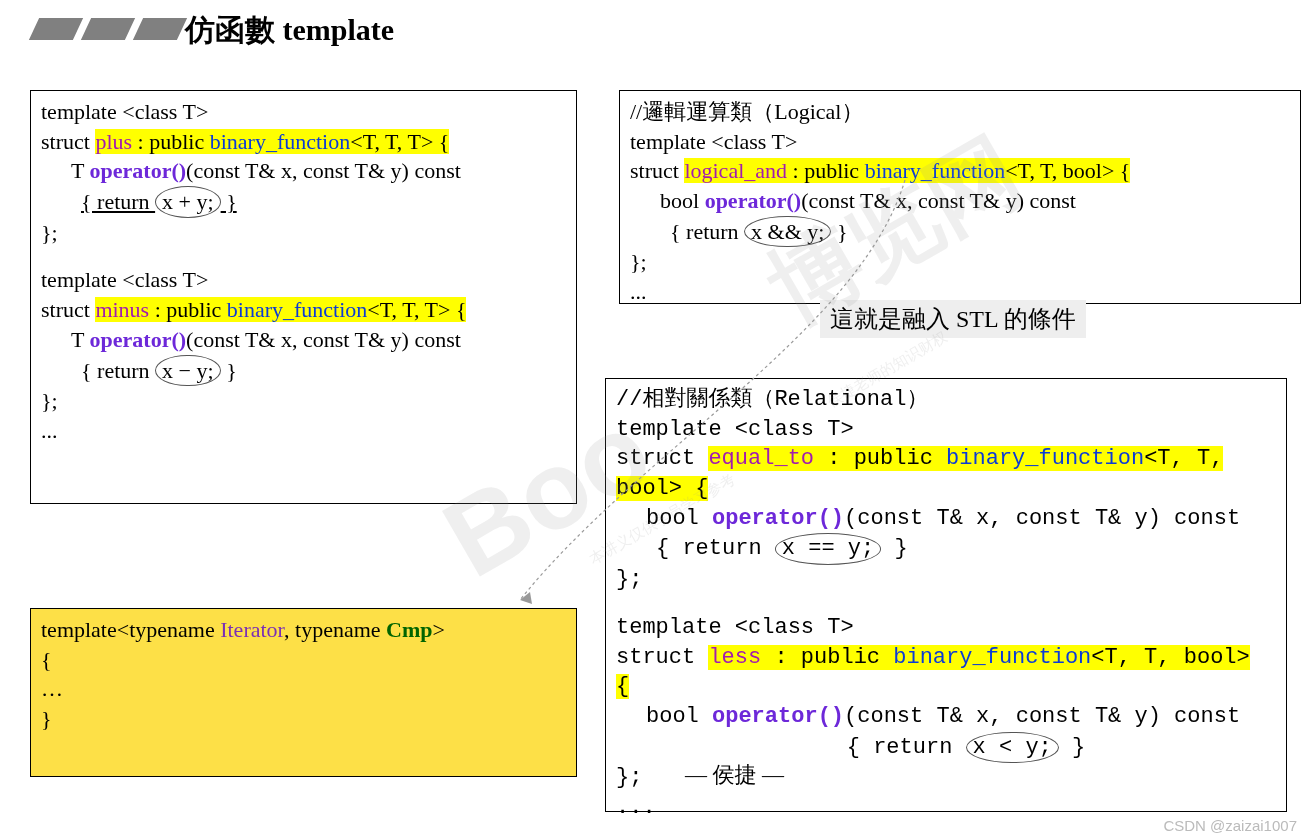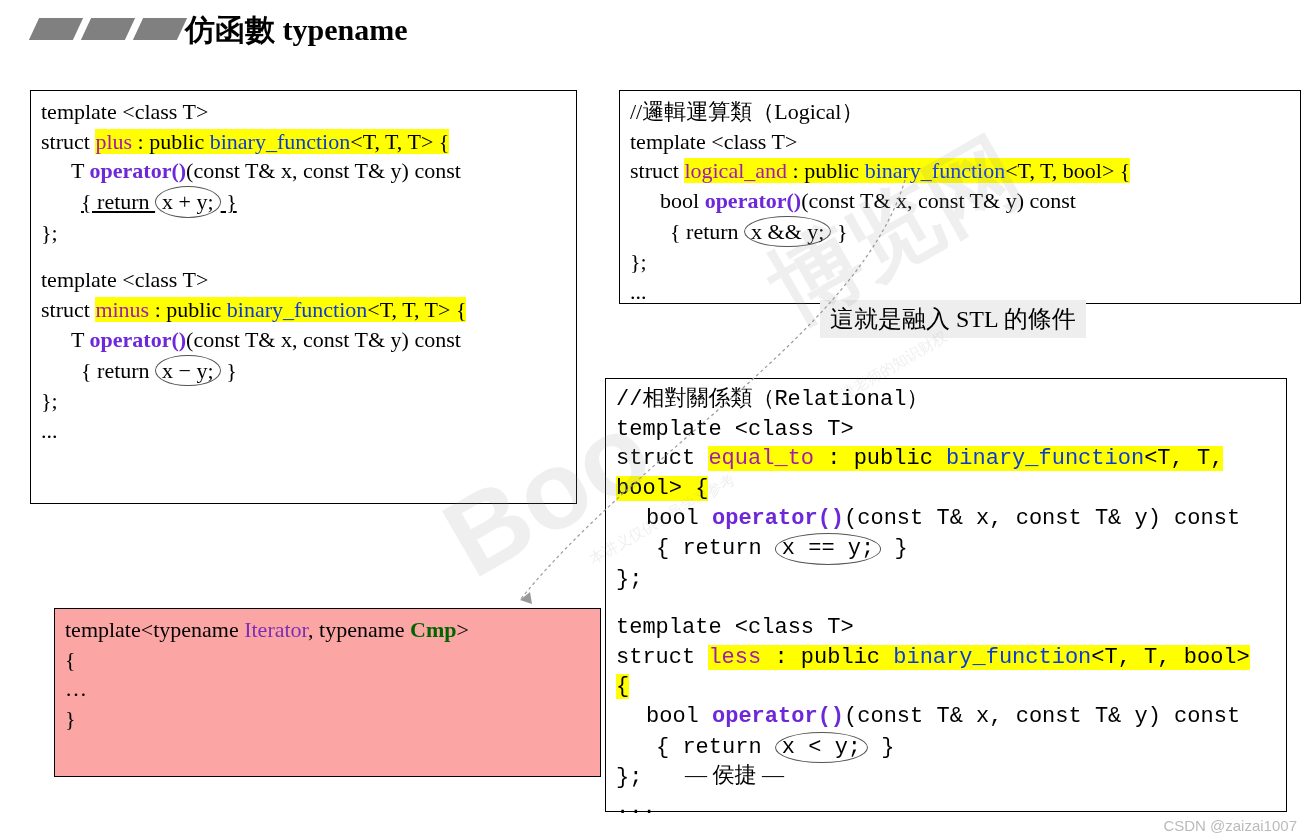--- a/index.html
+++ b/index.html
@@ -30,22 +30,21 @@
   }
   .code-box {
     position: absolute;
     border: 1.5px solid #000;
     background: #fff;
     padding: 6px 10px;
     font-size: 22px;
     line-height: 1.35;
   }
   .gray-box {
-    background: #fca5a5;
-    margin-left: 24px;
+    background: #fde047;
   }
   .name-fn { color: #a21caf; }
   .name-bf { color: #0b3bd6; }
   .name-bfi { color: #0b3bd6; font-style: italic; font-weight: bold; }
   .op { color: #6d28d9; font-weight: bold; }
   .hl { background: #ffff00; }
   .cmp { color: #006400; font-weight: bold; }
   .it { color: #7b2fb5; }
   .ellipse {
     display: inline-block;
@@ -78,21 +77,21 @@
     white-space: nowrap;
   }
 </style>
 </head>
 <body>
 
 <div class="slant-box" style="left:34px;"></div>
 <div class="slant-box" style="left:86px;"></div>
 <div class="slant-box" style="left:138px;"></div>
 
-<div class="title">仿函數 typename</div>
+<div class="title">仿函數 template</div>
 
 <div class="code-box" style="left:30px; top:90px; width:525px; height:400px;">
   <div>template &lt;class T&gt;</div>
   <div>
     <span>struct </span><span class="hl"><span class="name-fn">plus</span><span> : public </span><span class="name-bf">binary_function</span><span>&lt;T, T, T&gt; {</span></span>
   </div>
   <div style="padding-left:30px;">
     <span>T </span><span class="op">operator()</span><span>(const T&amp; x, const T&amp; y) const</span>
   </div>
   <div style="padding-left:40px;text-decoration:underline;">
@@ -155,21 +154,21 @@
   </div>
   <div>};</div>
   <div style="height:18px;"></div>
   <div>template &lt;class T&gt;</div>
   <div>
     <span>struct </span><span class="hl"><span class="name-fn">less</span><span> : public </span><span class="name-bf">binary_function</span><span>&lt;T, T, bool&gt; {</span></span>
   </div>
   <div style="padding-left:30px;">
     <span>bool </span><span class="op">operator()</span><span>(const T&amp; x, const T&amp; y) const</span>
   </div>
-  <div style="padding-left:40px;">
+  <div style="padding-left:40px;text-align:center;">
     <span> { return </span><span class="ellipse">x &lt; y;</span><span> }</span>
   </div>
   <div>};</div>
   <div>...</div>
 </div>
 
 <div class="signature" style="left:685px; top:760px;">— 侯捷 —</div>
 
 <svg style="position:absolute; left:0; top:0; pointer-events:none;" width="1301" height="838">
   <path d="M 905 180 C 860 330, 640 450, 520 600" stroke="#999" stroke-width="1.2" fill="none" stroke-dasharray="3 3"></path>

